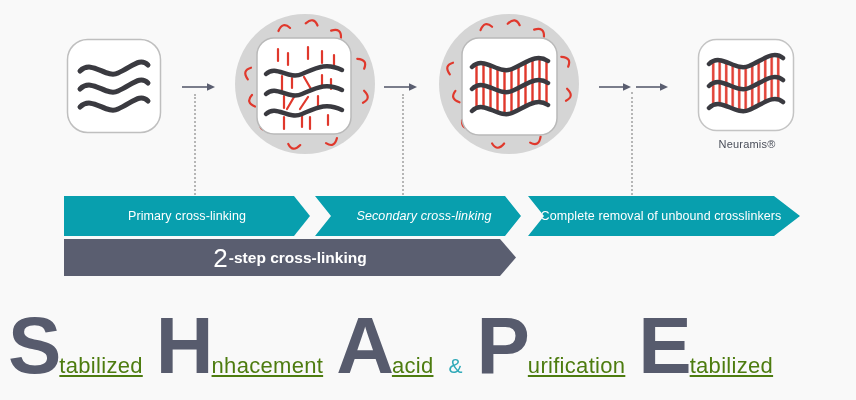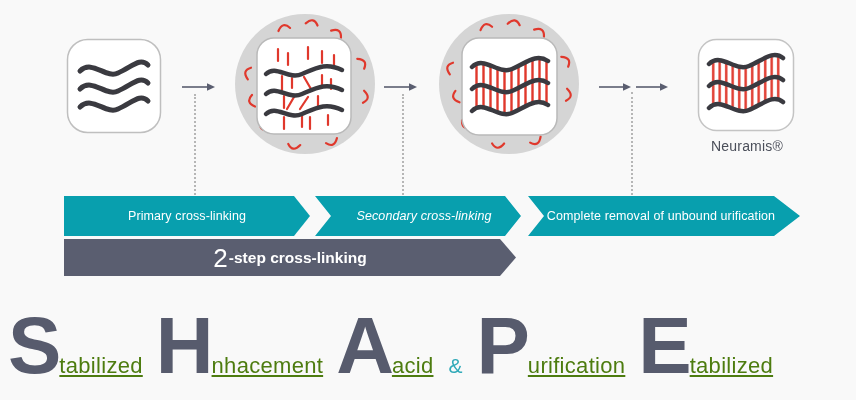--- a/index.html
+++ b/index.html
@@ -7,21 +7,21 @@
   .canvas {
     position:relative; width:856px; height:400px;
     background:#f9f9f9; overflow:hidden;
   }
   .abs { position:absolute; }
   
   .dotline { position:absolute; width:0; border-left:2px dotted #b6b6b6; }
   
   .caption {
     position:absolute; left:687px; top:138px; width:120px;
-    text-align:center; font-size:14px; color:#4b4f5a; letter-spacing:.2px;
+    text-align:center; font-size:11px; color:#4b4f5a; letter-spacing:.2px;
   }
   
   .seg {
     position:absolute; display:flex; align-items:center; justify-content:center;
     color:#fff; white-space:nowrap;
   }
   .seg-teal { background:#089fae; height:40px; top:196px; font-size:12.5px; font-weight:500; letter-spacing:.1px; }
   .seg-dark { background:#5a5e70; height:37px; top:239px; font-weight:bold; font-size:15.5px; }
   .chev-first { clip-path: polygon(0 0, calc(100% - 16px) 0, 100% 50%, calc(100% - 16px) 100%, 0 100%); text-align: center; }
   .chev-mid   { clip-path: polygon(0 0, calc(100% - 16px) 0, 100% 50%, calc(100% - 16px) 100%, 0 100%, 16px 50%); padding-left:12px; }
@@ -161,21 +161,21 @@
   <div class="dotline" style="left:402px; top:94px; height:101px;"></div>
   <div class="dotline" style="left:631px; top:92px; height:103px;"></div>
 
   <div class="seg seg-teal chev-first" style="left:64px; width:246px;">
     <span>Primary cross-linking</span>
   </div>
   <div class="seg seg-teal chev-mid" style="left:315px; width:206px;font-style:italic;">
     <span>Secondary cross-linking</span>
   </div>
   <div class="seg seg-teal chev-last" style="left:528px; width:272px;">
-    <span>Complete removal of unbound urification</span>
+    <span>Complete removal of unbound crosslinkers</span>
   </div>
 
   <div class="seg seg-dark chev-first" style="left:64px; width:452px;">
     <span class="big-two">2</span>
       <span>-step cross-linking</span>
   </div>
 
   <div class="shape-row">
     <span class="big-letter">S</span>
     <span class="small-word">tabilized</span>

